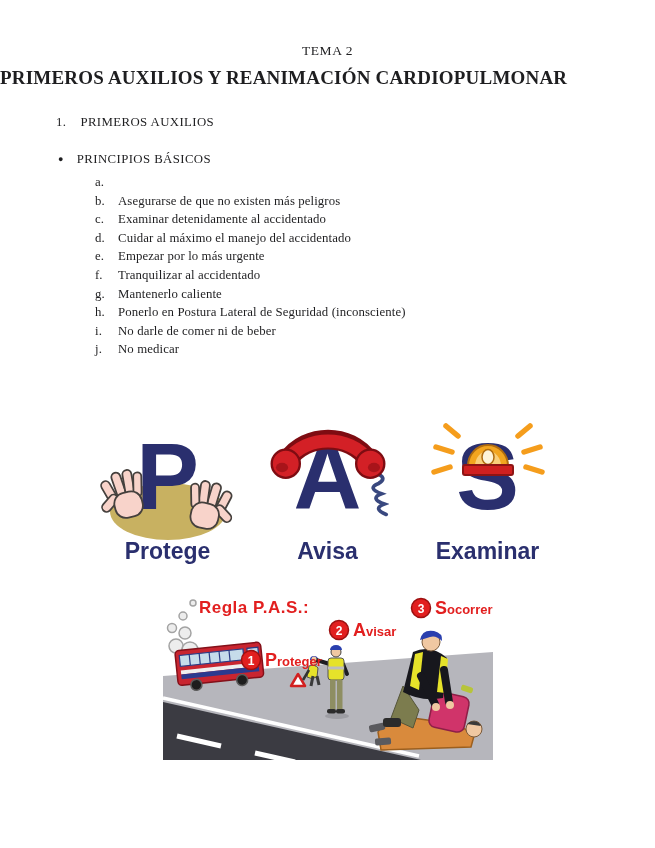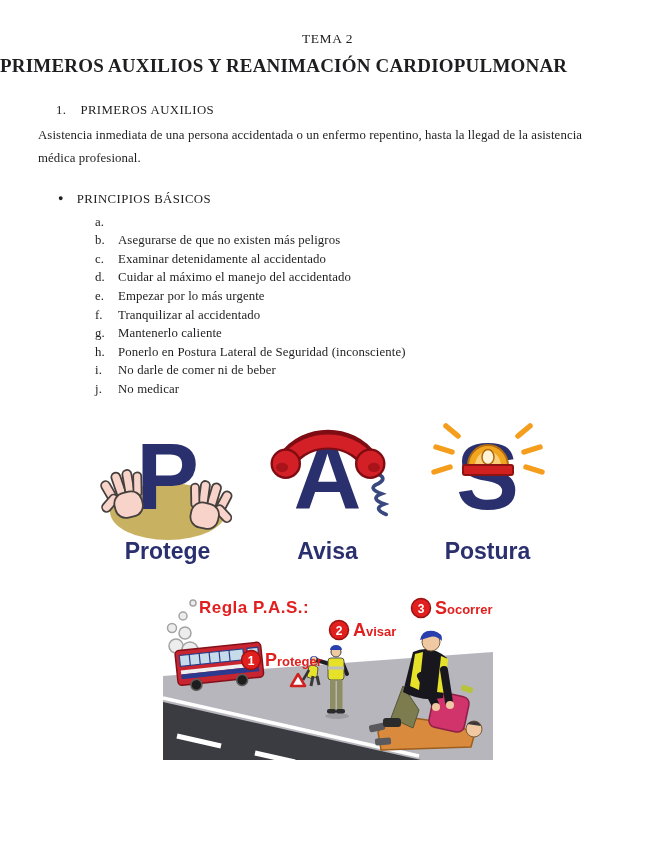--- a/index.html
+++ b/index.html
@@ -6,21 +6,21 @@
   html,body { background:#ffffff; }
   .page {
     position:relative;
     width:655px; height:848px;
     background:#ffffff;
     font-family:"Liberation Serif", serif;
     color:#1e1e20;
     overflow:hidden;
   }
   .kicker {
-    padding-top:31px;
+    padding-top:43px;
     text-align:center;
     font-size:13.5px;
     letter-spacing:0.6px;
   }
   h1.title {
     margin-top:8px;
     font-size:19px;
     font-weight:bold;
     letter-spacing:0.2px;
   }
@@ -114,21 +114,20 @@
 <body>
 
 <div class="page">
 
   <div class="kicker">TEMA 2</div>
   <h1 class="title">PRIMEROS AUXILIOS Y REANIMACIÓN CARDIOPULMONAR</h1>
 
   <div class="sec-head">
     <span class="num">1.</span><span>PRIMEROS AUXILIOS</span>
   </div>
-  <p class="para">Asistencia inmediata de una persona accidentada o un enfermo repentino, hasta la llegad de la asistencia médica profesional.</p>
 
   <div class="principles-head">
     <span class="dot">●</span>
     <span>PRINCIPIOS BÁSICOS</span>
   </div>
 
   <div class="letter-list">
     <div class="li">
         <span class="ltr">a.</span>
       </div>
@@ -222,21 +221,21 @@
           <path d="M22,47 L6,52"></path>
           <path d="M90,16 L102,6"></path>
           <path d="M96,32 L112,27"></path>
           <path d="M98,47 L114,52"></path>
         </g>
         <path d="M40,46 a20,21 0 0 1 40,0 z" fill="#f2a51f" stroke="#b06c0e" stroke-width="2"></path>
         <path d="M47,46 a13,15 0 0 1 26,0 z" fill="#f9cf7a"></path>
         <ellipse cx="60" cy="37" rx="6" ry="7.5" fill="#fdf3d8" stroke="#b06c0e" stroke-width="1.5"></ellipse>
         <rect x="35" y="45" width="50" height="10" rx="2" fill="#d02020" stroke="#8e1414" stroke-width="2"></rect>
       </svg>
-      <span class="pas-label">Postura</span>
+      <span class="pas-label">Examinar</span>
     </div>
   </div>
 
   <div class="scene">
     <svg width="330" height="170" viewBox="0 0 330 170">
 
       <g>
         <polygon points="0,86 330,62 330,170 0,170" fill="#b6b6bc"></polygon>
         <polygon points="0,112 258,170 0,170" fill="#3b3b42"></polygon>
         <line x1="0" y1="108" x2="256" y2="166" stroke="#ffffff" stroke-width="3.5"></line>

